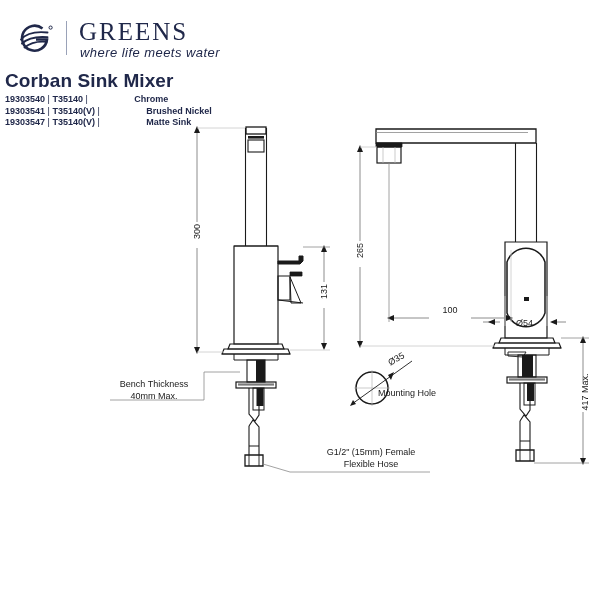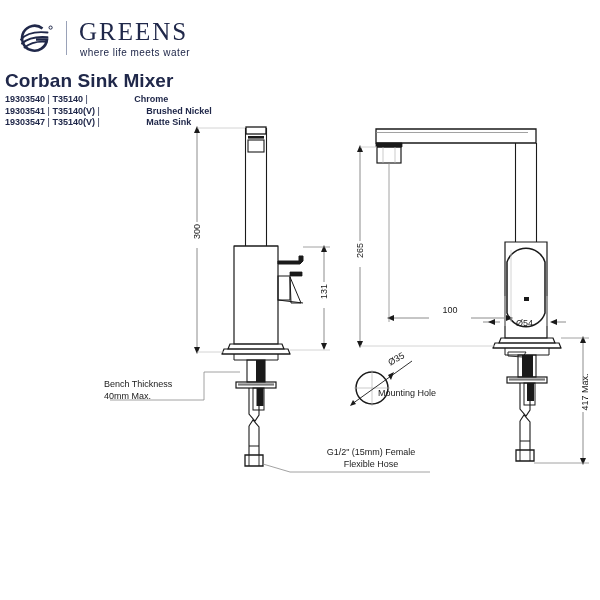--- a/index.html
+++ b/index.html
@@ -15,22 +15,22 @@
   #logo-row{position:absolute;left:12px;top:16px;display:flex;align-items:center;height:44px;}
   #logo-mark{width:48px;height:40px;}
   #logo-divider{width:1px;height:34px;background:#9aa2b8;margin:0 12px 0 6px;}
   #logo-text-wrap{display:flex;flex-direction:column;justify-content:center;}
   #brand-name{
     font-family:"Liberation Serif",serif;
     font-size:25px;letter-spacing:2.0px;color:#20284a;line-height:26px;
     font-weight:400;
   }
   #brand-tagline{
-    font-size:10px;letter-spacing:.45px;color:#20284a;
-    margin-top:3px;margin-left:1px;line-height:10px;
+    font-size:13px;letter-spacing:.45px;color:#20284a;
+    margin-top:3px;margin-left:1px;line-height:10px;font-style:italic;
   }
   #product-title{
     position:absolute;left:5px;top:70px;
     font-size:19px;font-weight:bold;color:#20284a;letter-spacing:.1px;
   }
   #product-codes{position:absolute;left:5px;top:94px;}
   .code-line{font-size:9px;line-height:11.6px;color:#20284a;white-space:nowrap;}
   .code-num{font-weight:bold;}
   .code-model{font-weight:bold;}
   .code-finish{font-weight:bold;margin-left:44px;}
@@ -41,21 +41,21 @@
   
   .anno{position:absolute;font-size:9px;color:#1a1a1a;line-height:11px;white-space:nowrap;}
   .anno.ctr{text-align:center;}
   .vert{transform-origin:50% 50%;transform:rotate(-90deg);}
   #dim-300{left:183px;top:226px;width:28px;text-align:center;}
   #dim-131{left:310px;top:286px;width:28px;text-align:center;}
   #dim-265{left:346px;top:245px;width:28px;text-align:center;}
   #dim-200{left:433px;top:305px;width:34px;text-align:center;}
   #dim-d54{left:516px;top:318px;}
   #dim-417{left:569px;top:389px;width:32px;text-align:center;}
-  #note-bench{left:104px;top:378px;width:100px;text-align:left;line-height:12px;}
+  #note-bench{left:104px;top:378px;width:100px;text-align:center;line-height:12px;}
   #note-d35{left:389px;top:358px;}
   #note-mount{left:369px;top:388px;width:76px;text-align:center;}
   #note-hose{left:303px;top:446px;width:136px;text-align:center;line-height:12px;}
 </style>
 </head>
 <body>
 
 <div id="sheet">
 
   <div id="header">

